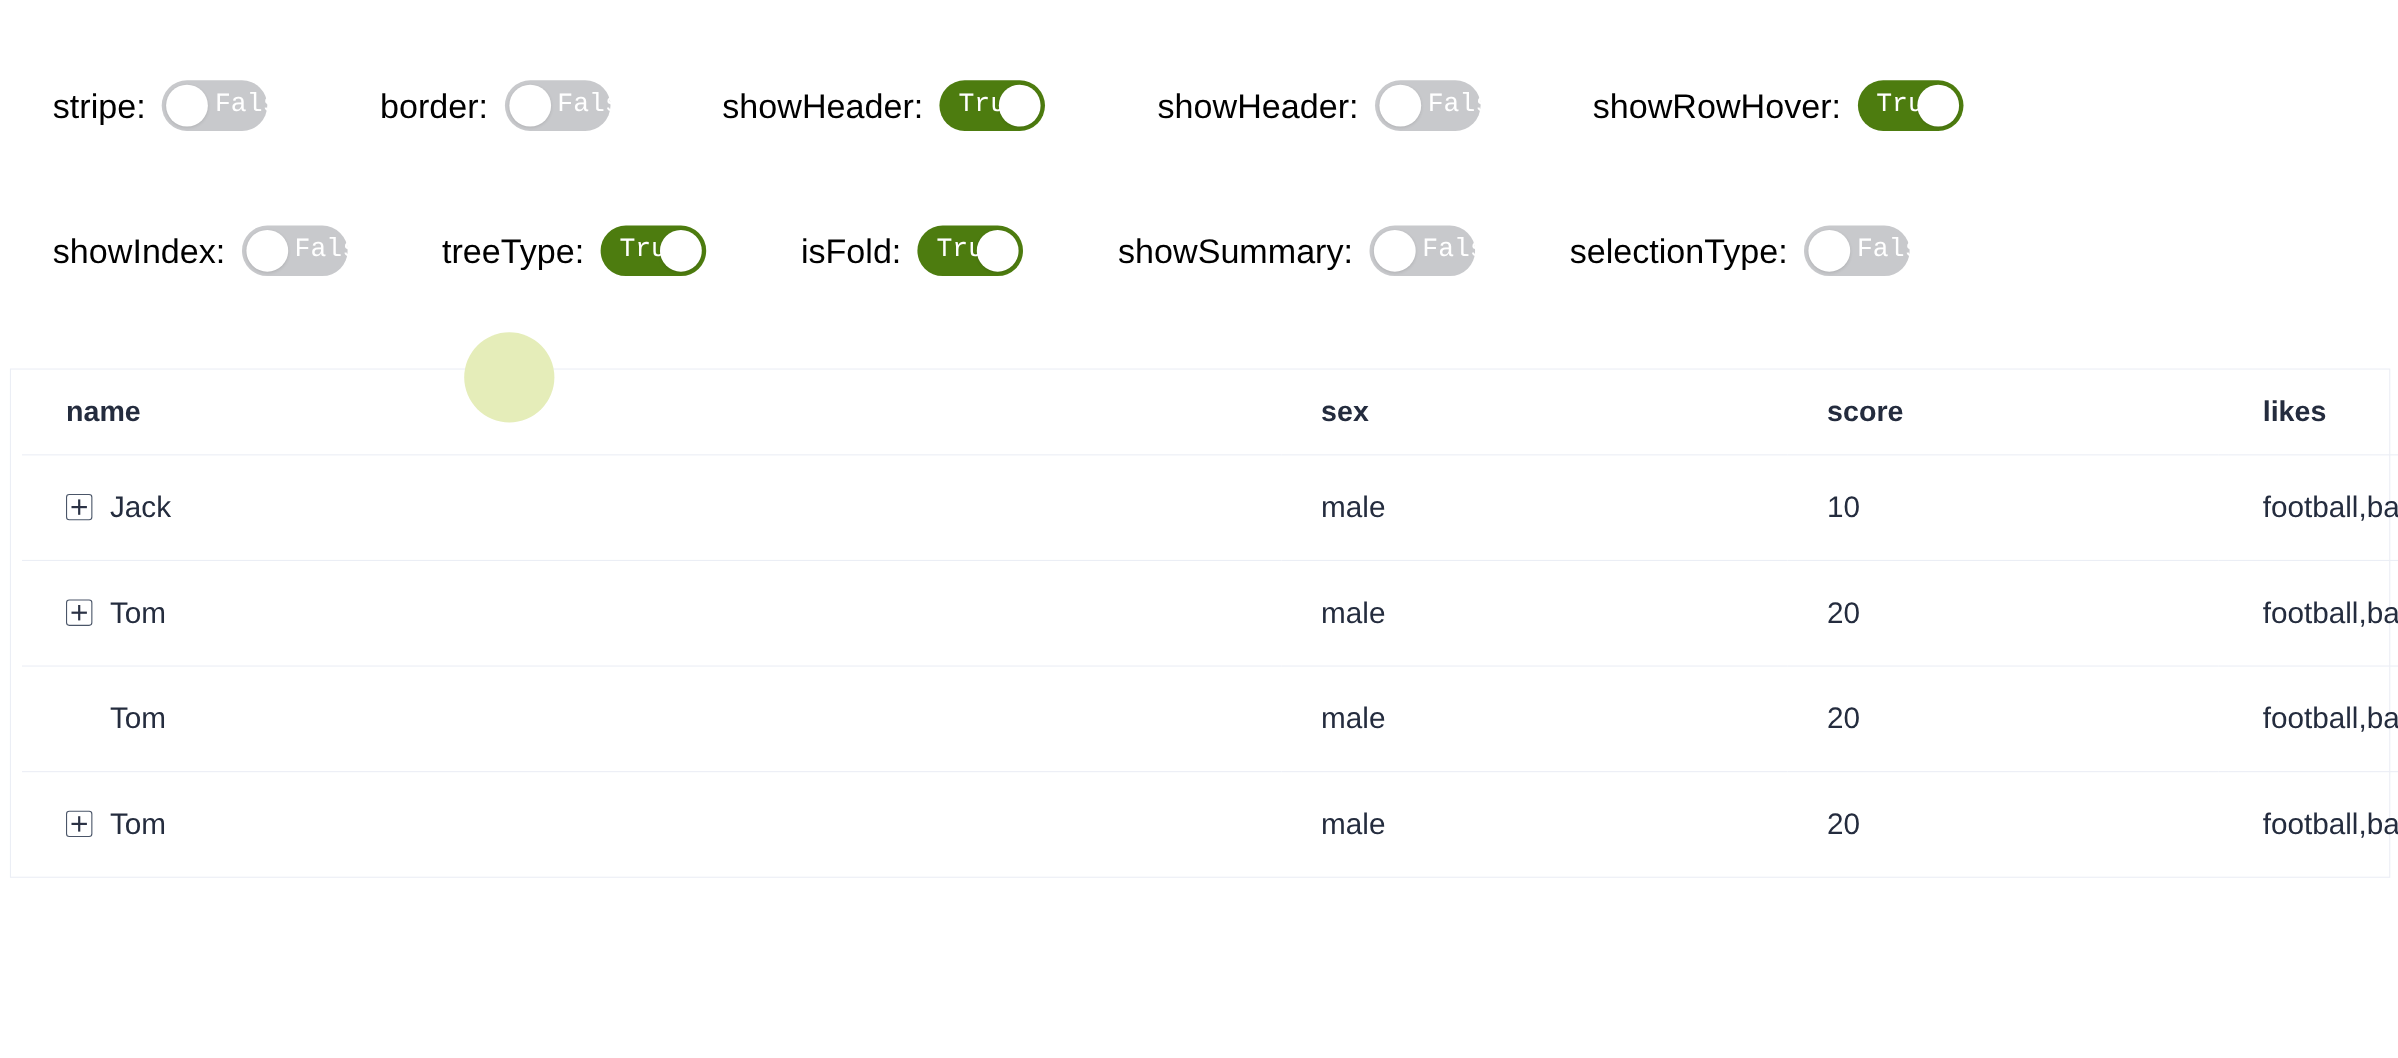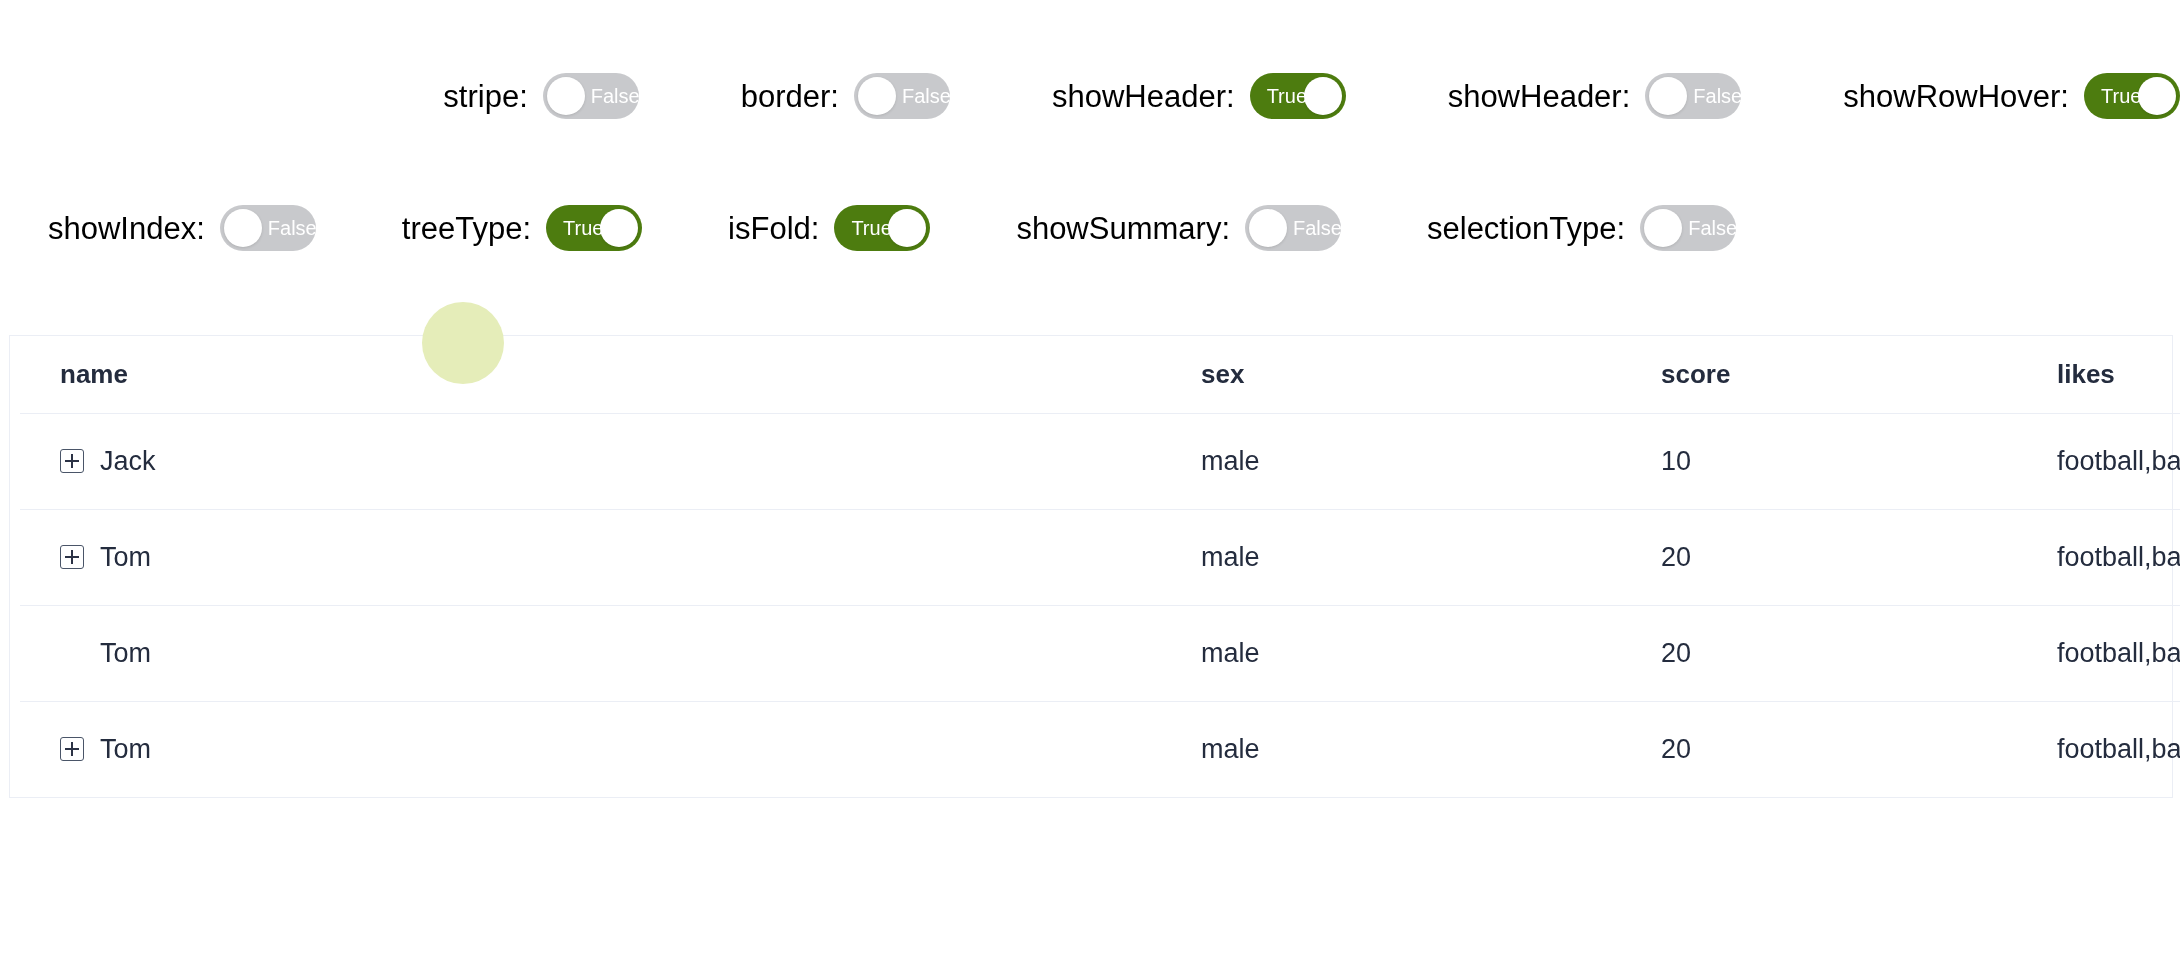--- a/index.html
+++ b/index.html
@@ -23,21 +23,21 @@
     top: 0;
     width: 2180px;
   }
   .control-row {
     display: flex;
     align-items: center;
     height: 96px;
     padding-left: 48px;
     box-sizing: border-box;
   }
-  .control-row.row-1 { margin-top: 48px; justify-content: flex-end; }
+  .control-row.row-1 { margin-top: 48px; }
   .control-row.row-2 { margin-top: 36px; }
 
   .control-item {
     display: flex;
     align-items: center;
     white-space: nowrap;
   }
   .control-label {
     font-size: 31px;
     color: #000000;
@@ -60,27 +60,27 @@
   .switch .knob {
     width: 38px;
     height: 38px;
     border-radius: 50%;
     background: #ffffff;
     position: absolute;
     top: 4px;
     box-shadow: 0 1px 3px rgba(0,0,0,0.12);
   }
   .switch .switch-text {
-    font-size: 20px;
+    font-size: 24px;
     color: #ffffff;
     line-height: 1;
     position: absolute;
     top: 50%;
     transform: translateY(-50%);
-    font-family: Liberation Sans, sans-serif;
+    font-family: Liberation Mono, monospace;
   }
 
   .switch.off {
     background: #c8c9cc;
   }
   .switch.off .knob { left: 4px; }
   .switch.off .switch-text { left: 48px; padding-right: 14px; }
 
   .switch.on {
     background: #4d7c0f;

